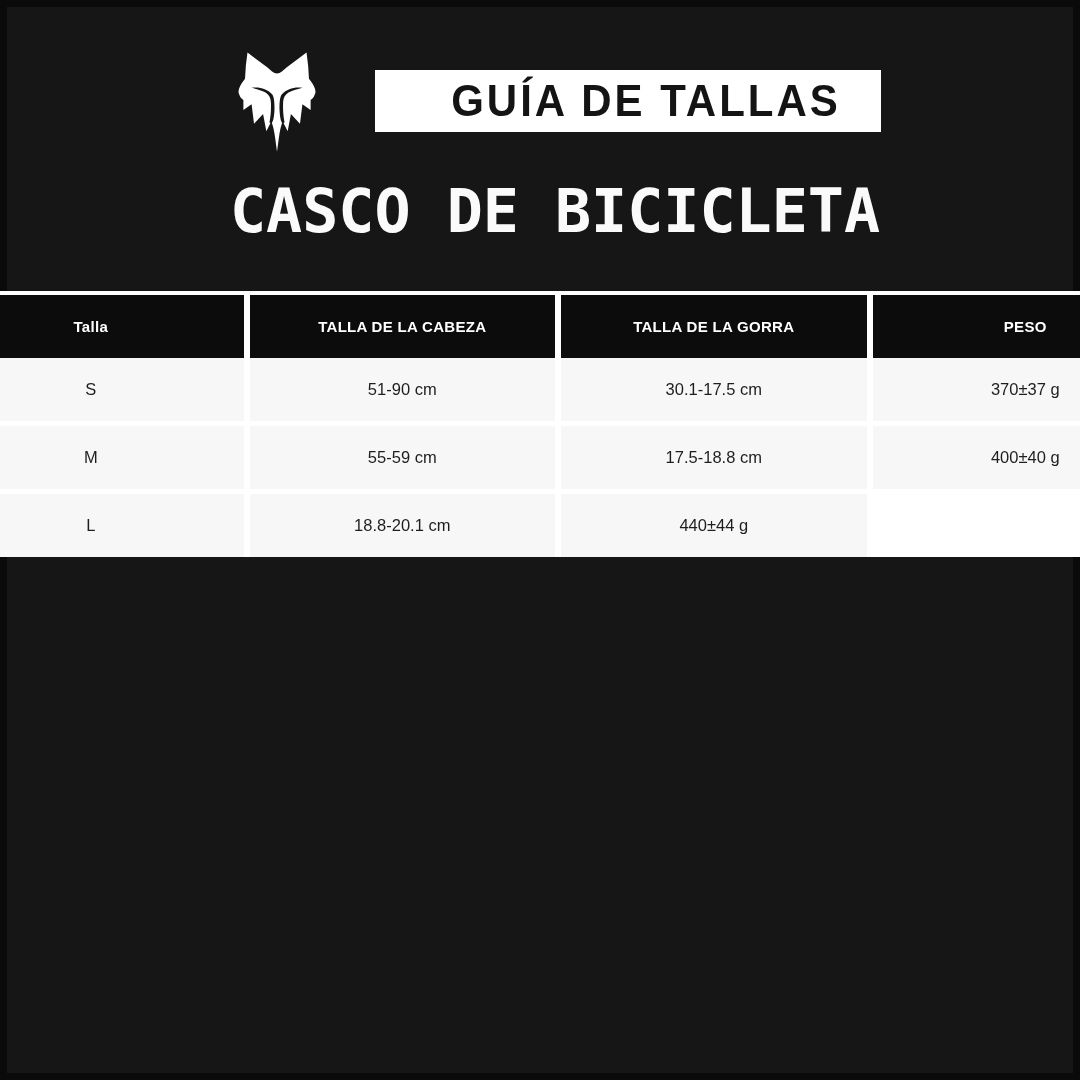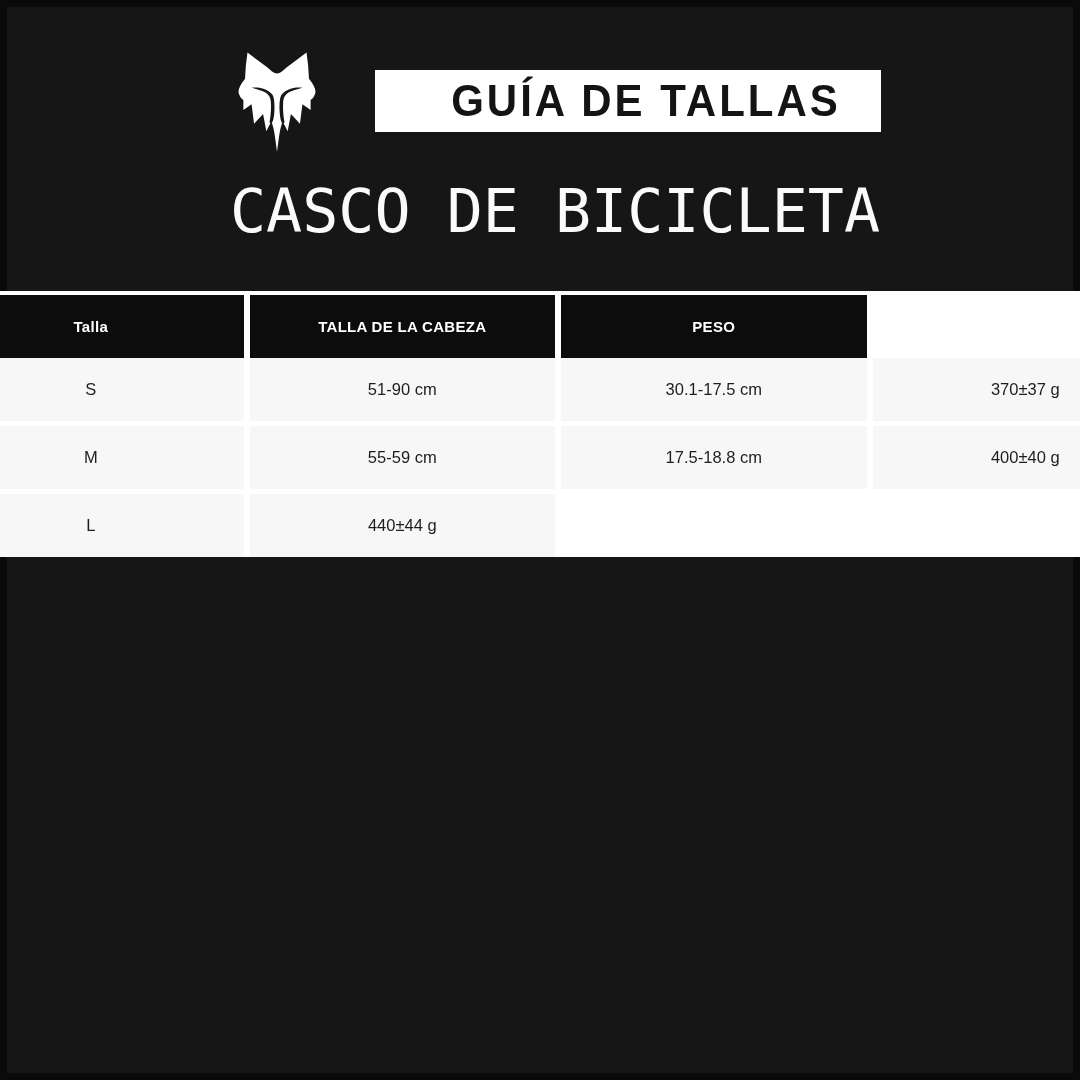--- a/index.html
+++ b/index.html
@@ -52,21 +52,21 @@
     white-space: nowrap;
     transform: scaleY(1.04);
   }
   .product-title {
     position: absolute;
     left: 555px;
     top: 176px;
     transform: translateX(-50%);
     font-family: "DejaVu Sans Mono", monospace;
     font-size: 60px;
-    font-weight: 400;
+    font-weight: 700;
     letter-spacing: 0px;
     color: #fafafa;
     white-space: nowrap;
     z-index: 2;
     text-align: right;
   }
   
   .table-wrap {
     position: absolute;
     left: -62px;
@@ -151,34 +151,36 @@
 <div class="badge">
   <span class="badge-title">GUÍA DE TALLAS</span>
 </div>
 
 <div class="product-title">CASCO DE BICICLETA</div>
 
 <div class="table-wrap">
   <div class="t-row head">
     <div class="t-cell">Talla</div>
     <div class="t-cell">TALLA DE LA CABEZA</div>
+    <div class="t-cell">TALLA DE LA GORRA</div>
     <div class="t-cell">PESO</div>
   </div>
 
   <div class="t-row data first">
     <div class="t-cell">S</div>
     <div class="t-cell">51-90 cm</div>
     <div class="t-cell">30.1-17.5 cm</div>
     <div class="t-cell">370±37 g</div>
   </div>
 
   <div class="t-row data">
     <div class="t-cell">M</div>
     <div class="t-cell">55-59 cm</div>
     <div class="t-cell">17.5-18.8 cm</div>
     <div class="t-cell">400±40 g</div>
   </div>
 
   <div class="t-row data">
     <div class="t-cell">L</div>
+    <div class="t-cell">18.8-20.1 cm</div>
     <div class="t-cell">440±44 g</div>
   </div>
 </div>
 
 </body></html>

